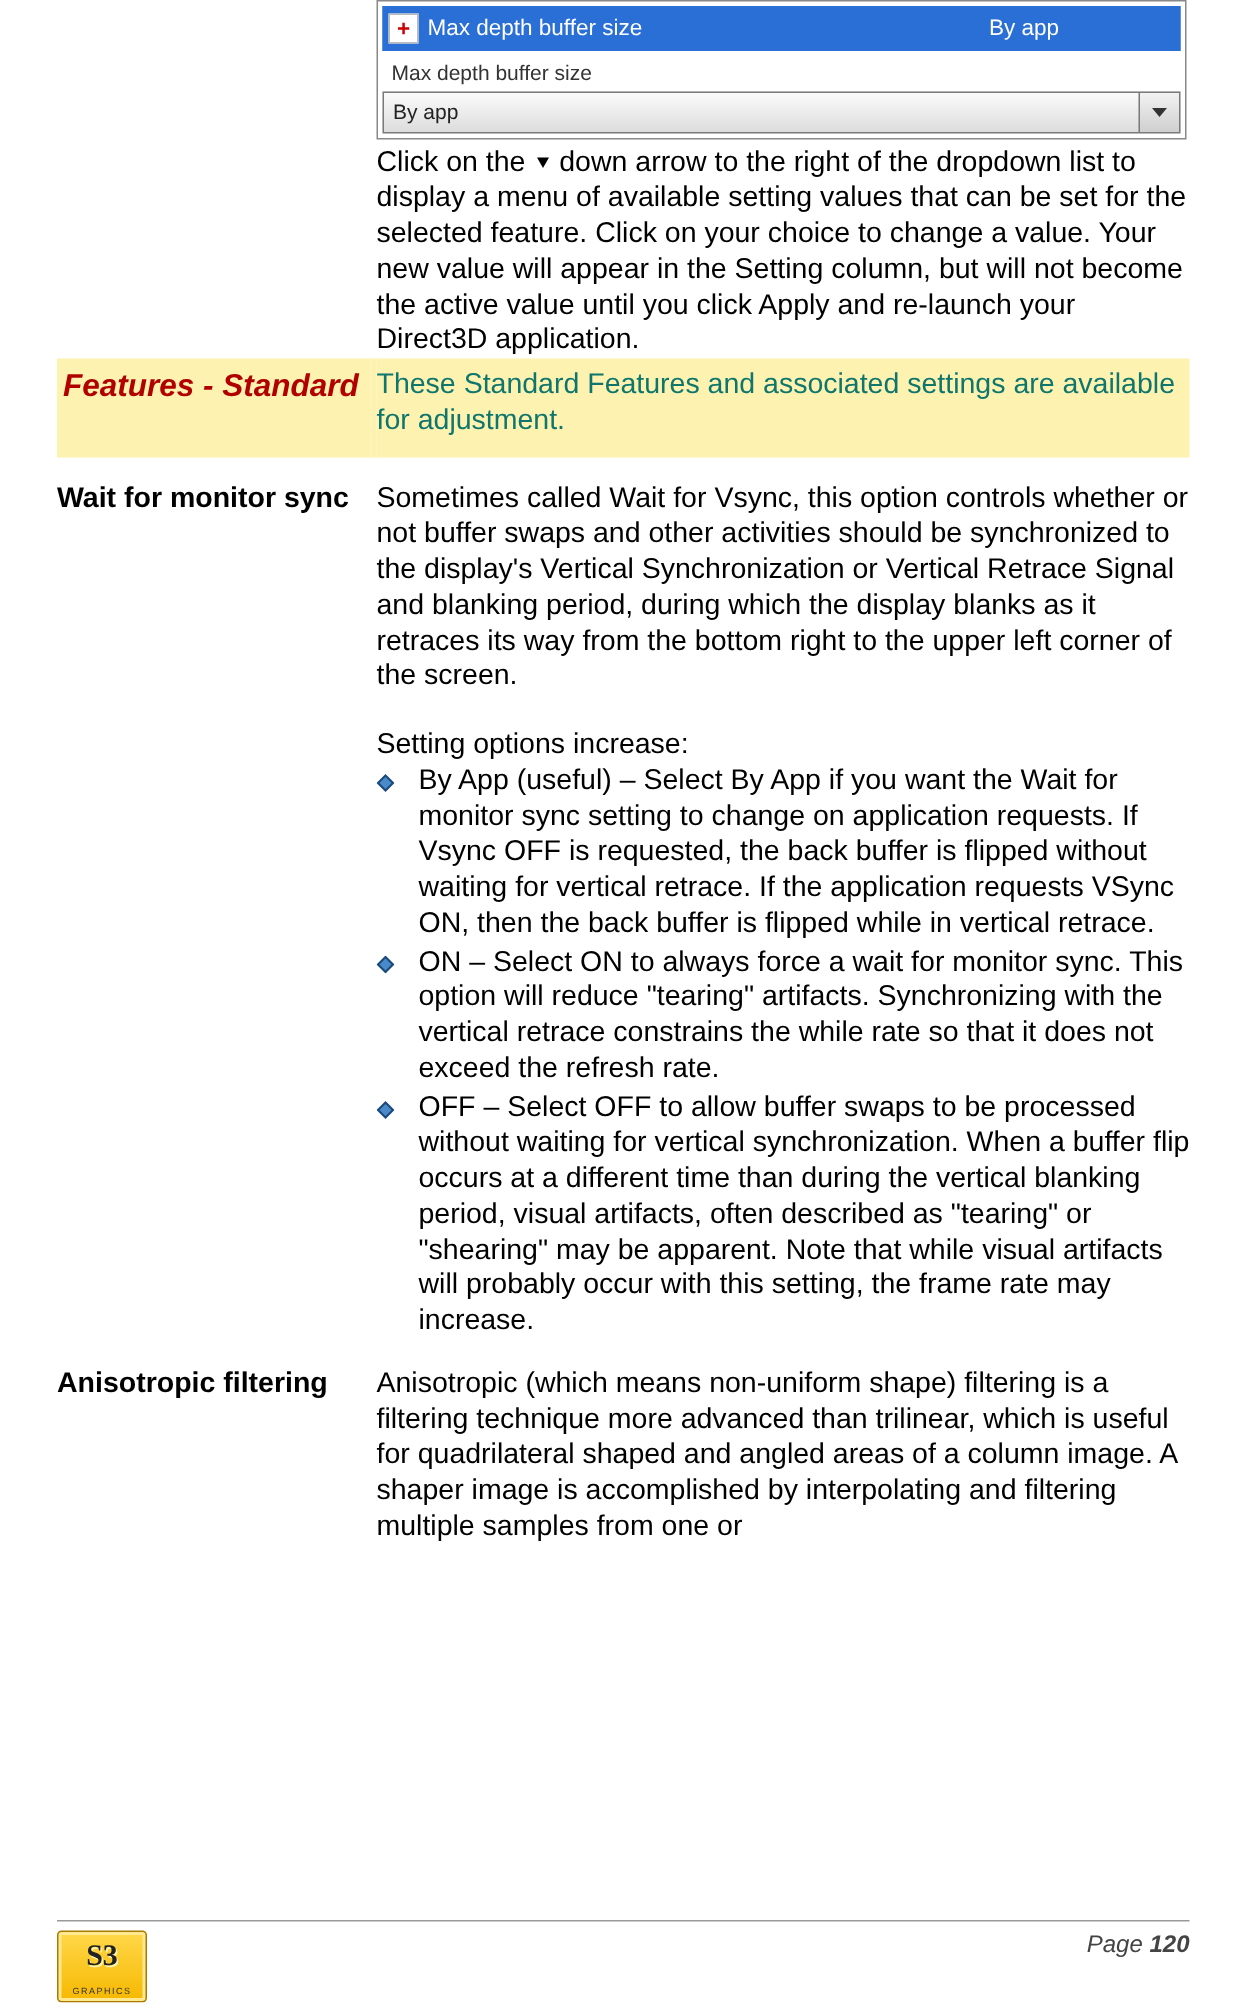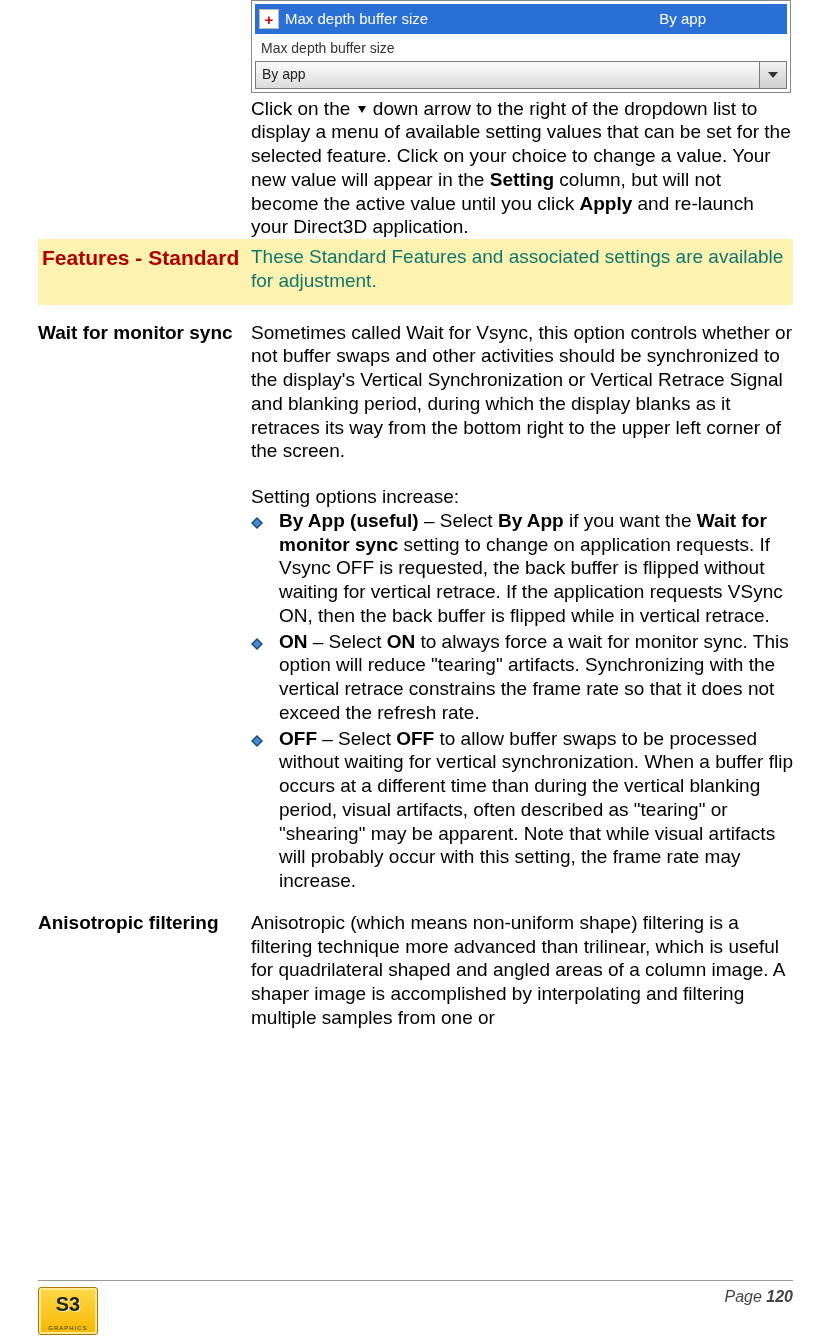--- a/index.html
+++ b/index.html
@@ -108,20 +108,21 @@
 
   
   tr.features td {
     background: #fdf2b0;
     padding-top: 6px;
     padding-bottom: 12px;
   }
   tr.features td.leftcol {
     color: #b00000;
     font-weight: bold;
+    font-style: italic;
     font-size: 21px;
     line-height: 1.2;
     padding-left: 4px;
   }
   tr.features td.rightcol {
     color: #0f766e;
   }
 
   .rowspacer td { height: 16px; }
 
@@ -165,41 +166,42 @@
     margin-right: 8px;
   }
   .logo .s3 {
     position: absolute;
     top: 4px; left: 0; right: 0;
     text-align: center;
     font-weight: bold;
     font-size: 20px;
     color: #222;
     text-shadow: 1px 1px 0 #fff4b0;
+    font-family: Liberation Serif, serif;
   }
   .logo .gfx {
     position: absolute;
     bottom: 2px; left: 0; right: 0;
     text-align: center;
     font-size: 6px;
     letter-spacing: 1px;
     color: #333;
   }
   .footer-text {
     flex: 1;
     text-align: right;
     font-style: italic;
     font-size: 16px;
     color: #444;
     line-height: 1.2;
   }
   .footer-text .bold { font-weight: bold; }
   .footer-text .page-num { font-weight: bold; }
 
-  b { font-weight: bold; text-align: right; }
+  b { font-weight: normal; text-align: right; }
 </style>
 </head>
 <body>
 
 <div class="page">
 <table class="layout">
 
   <tbody>
         <tr>
     <td class="leftcol"></td>
@@ -258,21 +260,21 @@
           </span>
         </li>
         <li>
           <span class="bullet">
             <svg viewBox="0 0 12 12">
                     <polygon points="6,0 12,6 6,12 0,6" fill="#1a4a7c"></polygon>
                     <polygon points="6,2 10,6 6,10 2,6" fill="#4a8acb"></polygon>
                   </svg>
           </span>
           <span class="li-body">
-            <b>ON</b><span> – Select </span><b>ON</b><span> to always force a wait for monitor sync. This option will reduce "tearing" artifacts. Synchronizing with the vertical retrace constrains the frame rate so that it does not exceed the refresh rate.</span>
+            <b>ON</b><span> – Select </span><b>ON</b><span> to always force a wait for monitor sync. This option will reduce "tearing" artifacts. Synchronizing with the vertical retrace constrains the while rate so that it does not exceed the refresh rate.</span>
           </span>
         </li>
         <li>
           <span class="bullet">
             <svg viewBox="0 0 12 12">
                     <polygon points="6,0 12,6 6,12 0,6" fill="#1a4a7c"></polygon>
                     <polygon points="6,2 10,6 6,10 2,6" fill="#4a8acb"></polygon>
                   </svg>
           </span>
           <span class="li-body">

